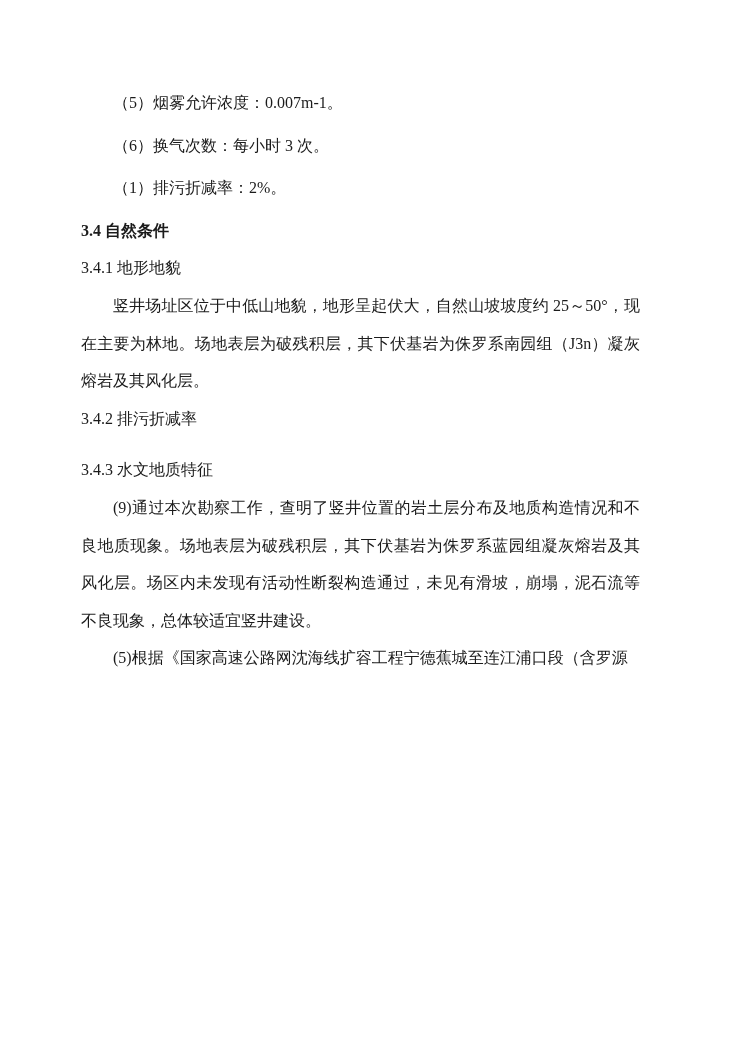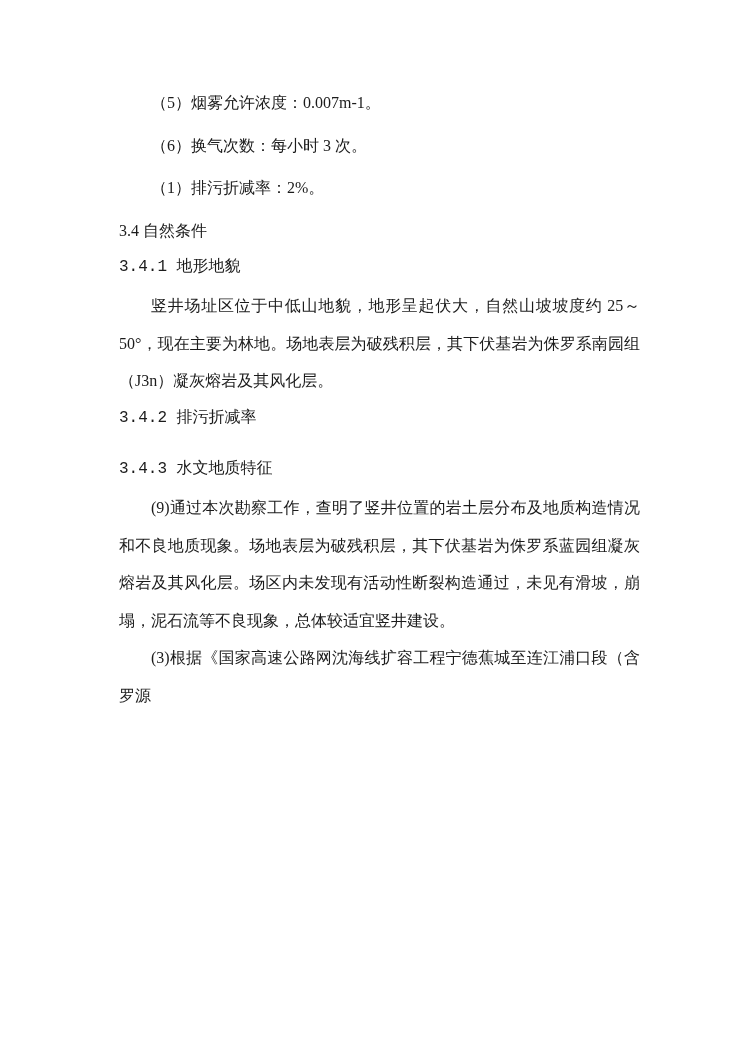--- a/index.html
+++ b/index.html
@@ -7,43 +7,42 @@
     padding: 0;
     background: #ffffff;
   }
   .page {
     position: relative;
     width: 744px;
     height: 1052px;
     margin: 0 auto;
     background: #ffffff;
     box-sizing: border-box;
-    padding: 84px 104px 0 119px;
+    padding: 84px 104px 0 81px;
     overflow: hidden;
     font-family: "Liberation Serif", "DejaVu Serif", serif;
     color: #1b1b1b;
   }
   .doc-line {
     font-size: 16px;
     line-height: 37.6px;
     margin: 0;
     text-align: justify;
     text-justify: inter-ideograph;
   }
   .spec-item {
     text-indent: 2em;
     margin-bottom: 5px;
   }
   .heading-bold {
-    font-weight: normal;
+    font-weight: bold;
     margin-top: 4px;
   }
   .sub-heading {
     font-weight: normal;
-    font-family: Liberation Mono, monospace;
   }
   .body-para {
     text-indent: 2em;
   }
   .pre-spaced {
     margin-top: 14px;
   }
 </style>
 </head>
 <body>
@@ -62,15 +61,15 @@
 
   <p class="doc-line body-para">竖井场址区位于中低山地貌，地形呈起伏大，自然山坡坡度约 25～50°，现在主要为林地。场地表层为破残积层，其下伏基岩为侏罗系南园组（J3n）凝灰熔岩及其风化层。</p>
 
   <p class="doc-line sub-heading">3.4.2 排污折减率</p>
 
 
   <p class="doc-line sub-heading pre-spaced">3.4.3 水文地质特征</p>
 
   <p class="doc-line body-para">(9)通过本次勘察工作，查明了竖井位置的岩土层分布及地质构造情况和不良地质现象。场地表层为破残积层，其下伏基岩为侏罗系蓝园组凝灰熔岩及其风化层。场区内未发现有活动性断裂构造通过，未见有滑坡，崩塌，泥石流等不良现象，总体较适宜竖井建设。</p>
 
-  <p class="doc-line body-para">(3)根据《国家高速公路网沈海线扩容工程宁德蕉城至连江浦口段（含罗源</p>
+  <p class="doc-line body-para">(5)根据《国家高速公路网沈海线扩容工程宁德蕉城至连江浦口段（含罗源</p>
 
 </div>
 
 </body></html>

